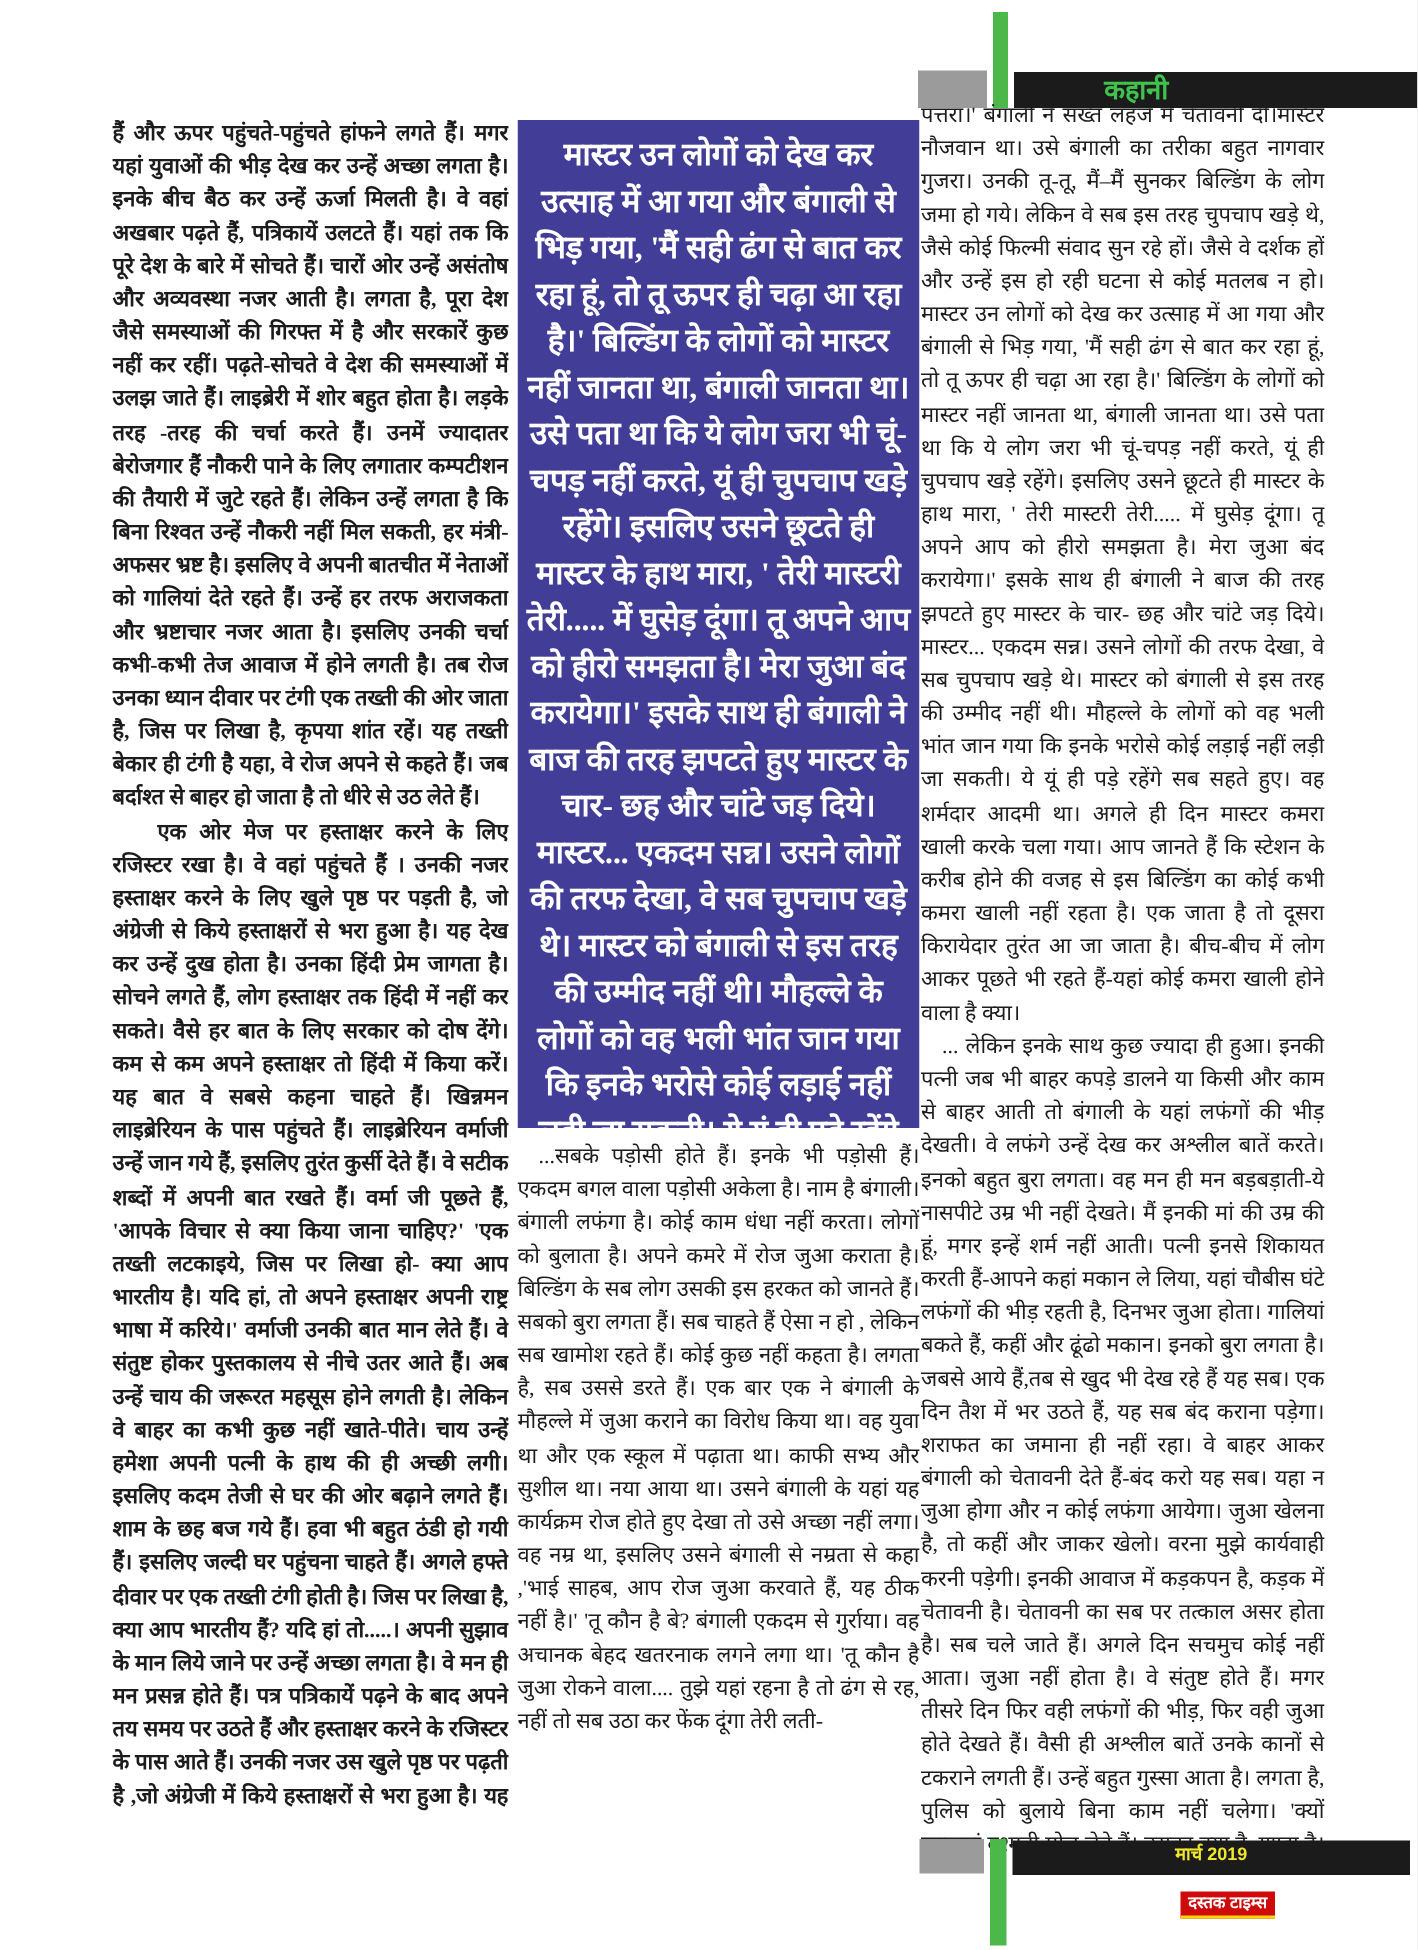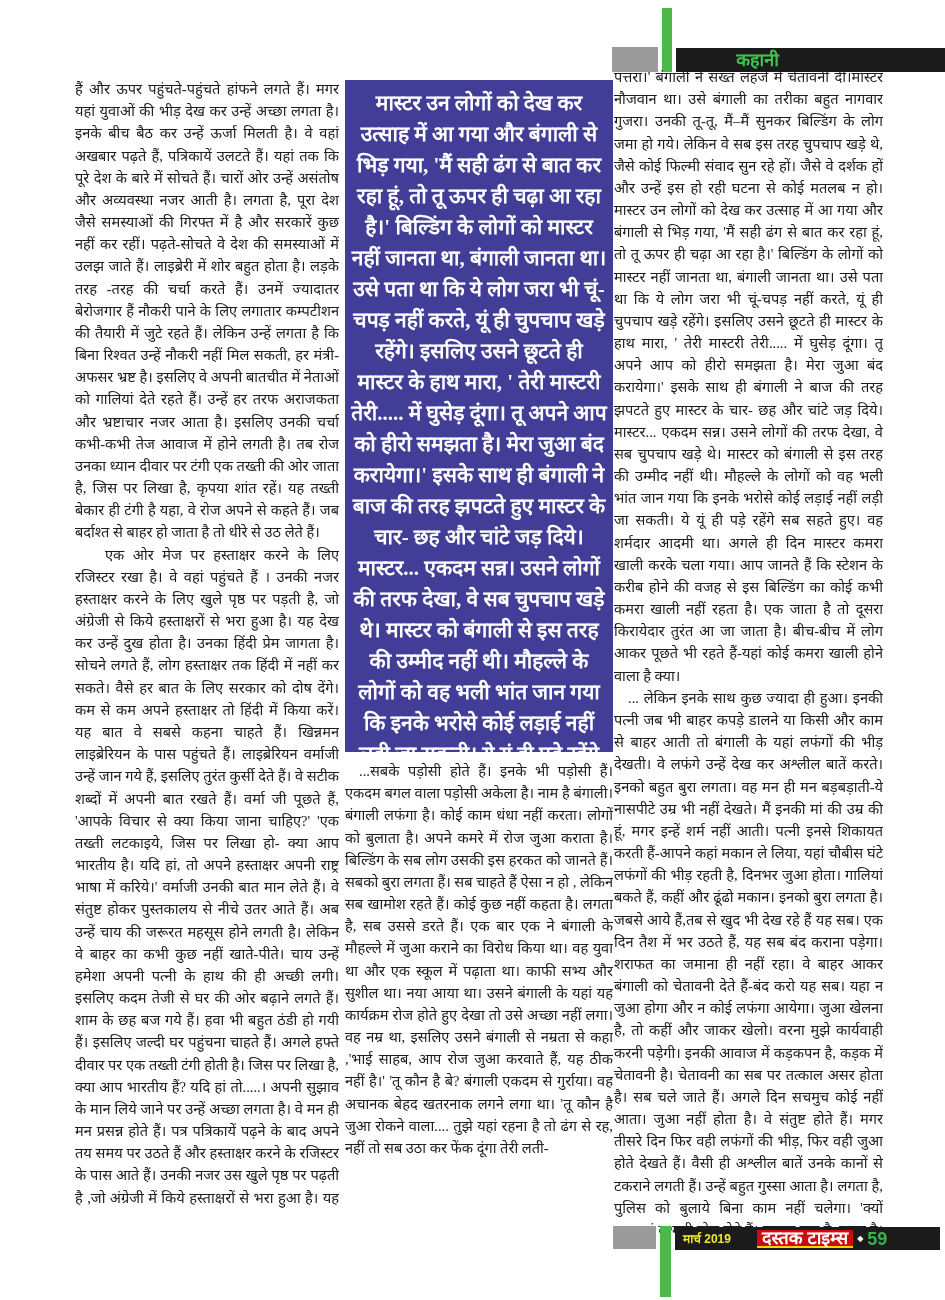--- a/index.html
+++ b/index.html
@@ -17,43 +17,44 @@
   .hdr-bar span {
     color:#3fc24d; font-weight:bold; font-size:18px; line-height:1;
     font-family:"Liberation Sans", sans-serif;
   }
   
   .col {
     position:absolute; text-align:justify; color:#1c1c1c;
     font-size:14.6px; line-height:1.52; overflow:hidden;
   }
   .col p { margin:0; }
-  .col1 { left:75px;  top:78px; width:264px; height:1130px; }
+  .col1 { left:75px;  top:78px; width:264px; height:1130px;font-weight:bold; }
   .col2 { left:345px; top:80px; width:268px; height:1165px; }
   .col3 { left:614px; top:66px; width:269px; height:1170px; }
   .indented { text-indent:30px; }
   .indented-sm { text-indent:14px; }
   
   .pull-quote {
     box-sizing:border-box; width:268px; height:672px; margin-bottom:8px;
     background:#423d96; color:#ffffff; overflow:hidden;
     padding:8px 6px; text-align:center; font-weight:bold;
     font-size:21px; line-height:31px;
   }
   
   .ftr-gray { position:absolute; left:613px; top:1226px; width:43px; height:23px; background:#9b9b9b; }
   .ftr-green { position:absolute; left:660px; top:1226px; width:11px; height:71px; background:#4cb849; }
   .ftr-bar {
     position:absolute; left:675px; top:1227px; width:265px; height:23px; background:#1b1b1b;
-    display:flex; align-items:center; box-sizing:border-box; padding:0 8px; gap:4px;
+    display:flex; align-items:center; box-sizing:border-box; padding:0 8px; gap:17px;
     font-family:"Liberation Sans", sans-serif;
+    flex-direction:column;
   }
   .ftr-date { color:#efe72c; font-weight:bold; font-size:12px; }
   .ftr-logo {
-    margin-left:22px; background:#cf0a0a; color:#ffffff; font-weight:bold; font-size:18px;
+    margin-left:22px; background:#cf0a0a; color:#ffffff; font-weight:bold; font-size:11px;
     padding:0 5px; line-height:16px; border-bottom:2px solid #ffd400; white-space:nowrap;
   }
   .ftr-diamond { color:#ffffff; font-size:8px; }
   .ftr-pagenum { color:#35b449; font-weight:bold; font-size:18px; line-height:1; }
 </style>
 </head>
 <body>
 
 <div class="page">
 

